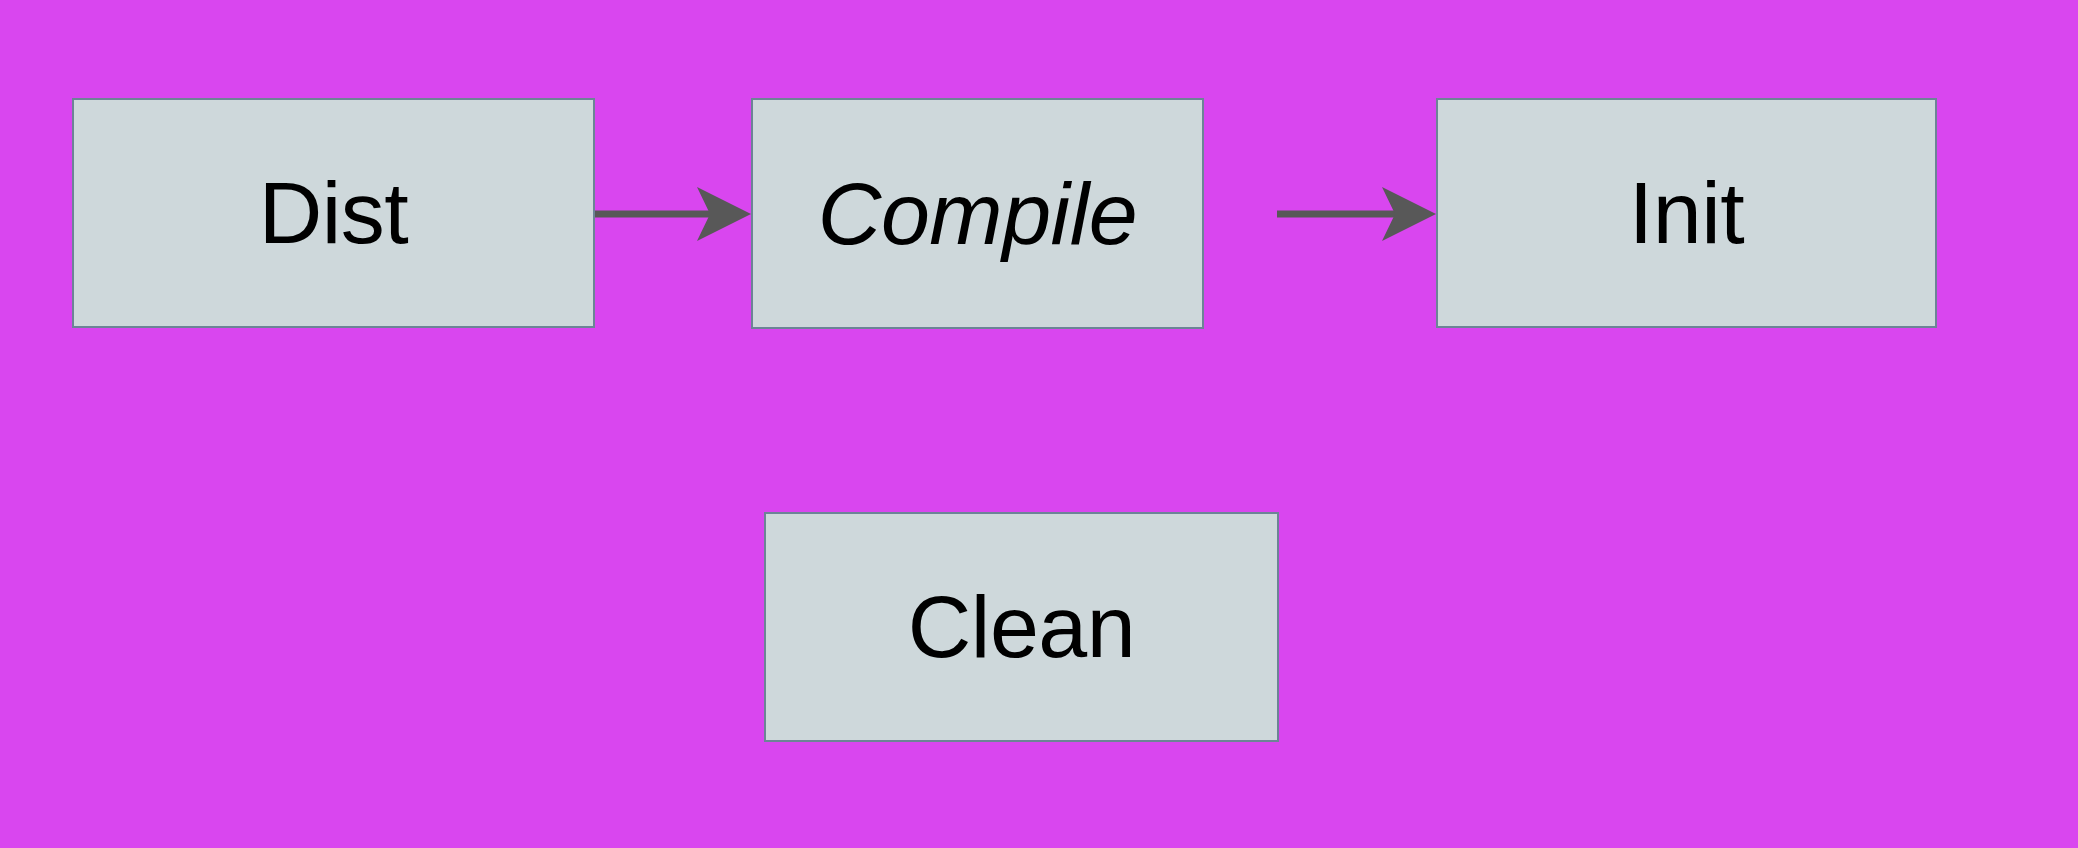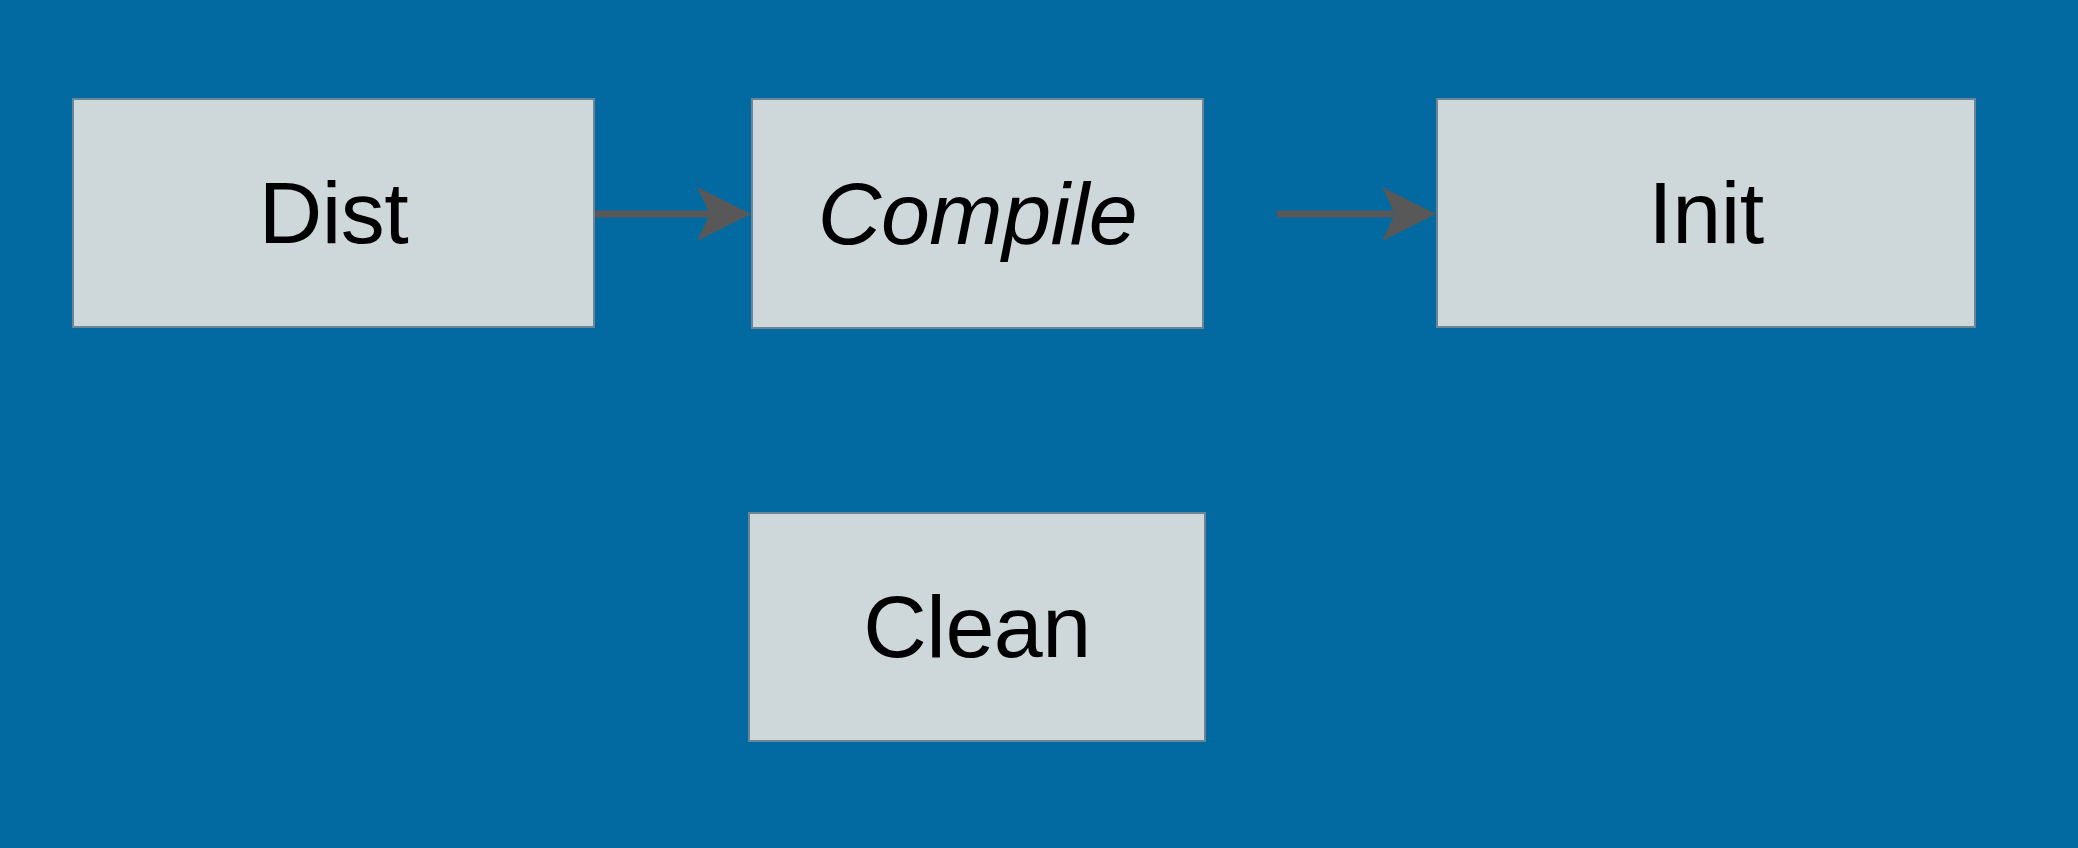--- a/index.html
+++ b/index.html
@@ -8,21 +8,21 @@
     padding: 0;
     background: #ffffff;
   }
   body {
     font-family: "Liberation Sans", sans-serif;
   }
   #canvas {
     position: relative;
     width: 2078px;
     height: 848px;
-    background: #0369a1;
+    background: #d946ef;
     overflow: hidden;
     text-align: right;
   }
   .node {
     position: absolute;
     box-sizing: border-box;
     background: #ced8db;
     border: 2px solid #6c8496;
     display: flex;
     align-items: center;
@@ -34,22 +34,22 @@
     font-weight: 400;
     line-height: 1;
     color: #000000;
     letter-spacing: -0.5px;
     white-space: nowrap;
     -webkit-font-smoothing: antialiased;
   }
   
   #node-dist    { left: 72px;   top: 98px;  width: 523px; height: 230px; }
   #node-compile { left: 751px;  top: 98px;  width: 453px; height: 231px; font-style: italic; }
-  #node-init    { left: 1436px; top: 98px;  width: 540px; height: 230px; }
-  #node-clean   { left: 748px;  top: 512px; width: 458px; height: 230px; }
+  #node-init    { left: 1436px; top: 98px;  width: 501px; height: 230px; }
+  #node-clean   { left: 764px;  top: 512px; width: 515px; height: 230px; }
 
   .edge-layer {
     position: absolute;
     left: 0;
     top: 0;
     width: 2078px;
     height: 848px;
     pointer-events: none;
   }
   .edge-line {

